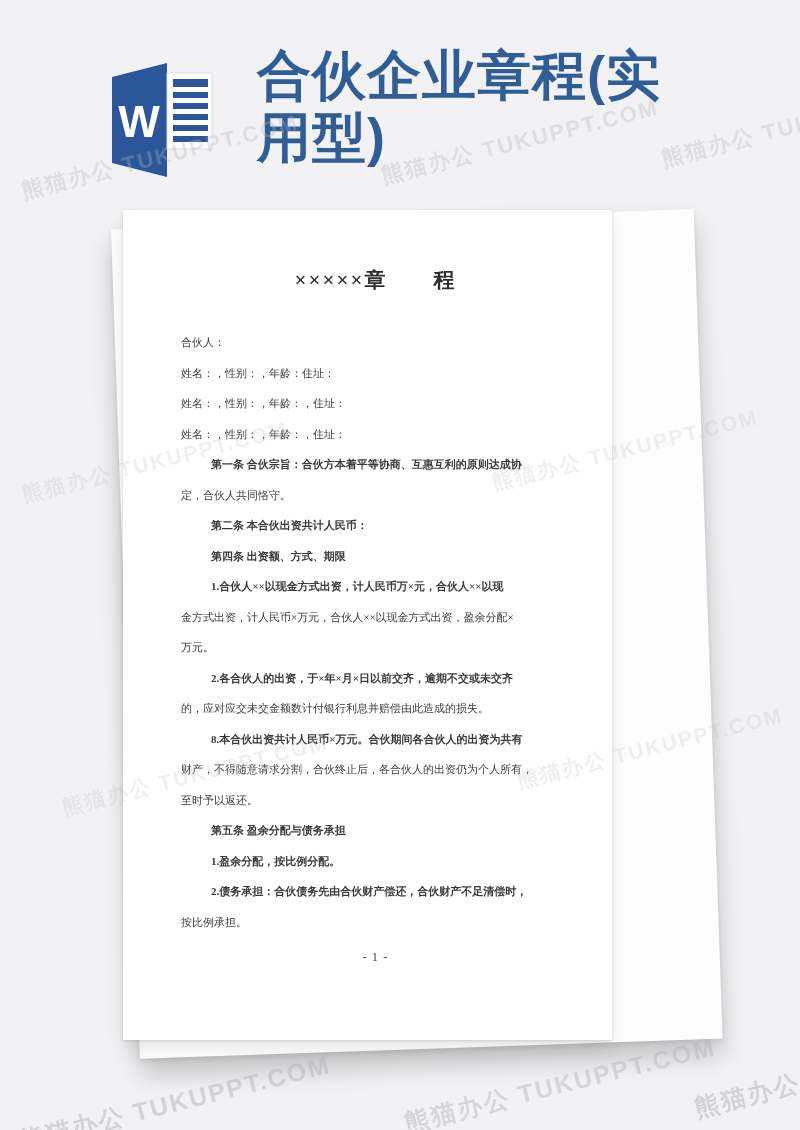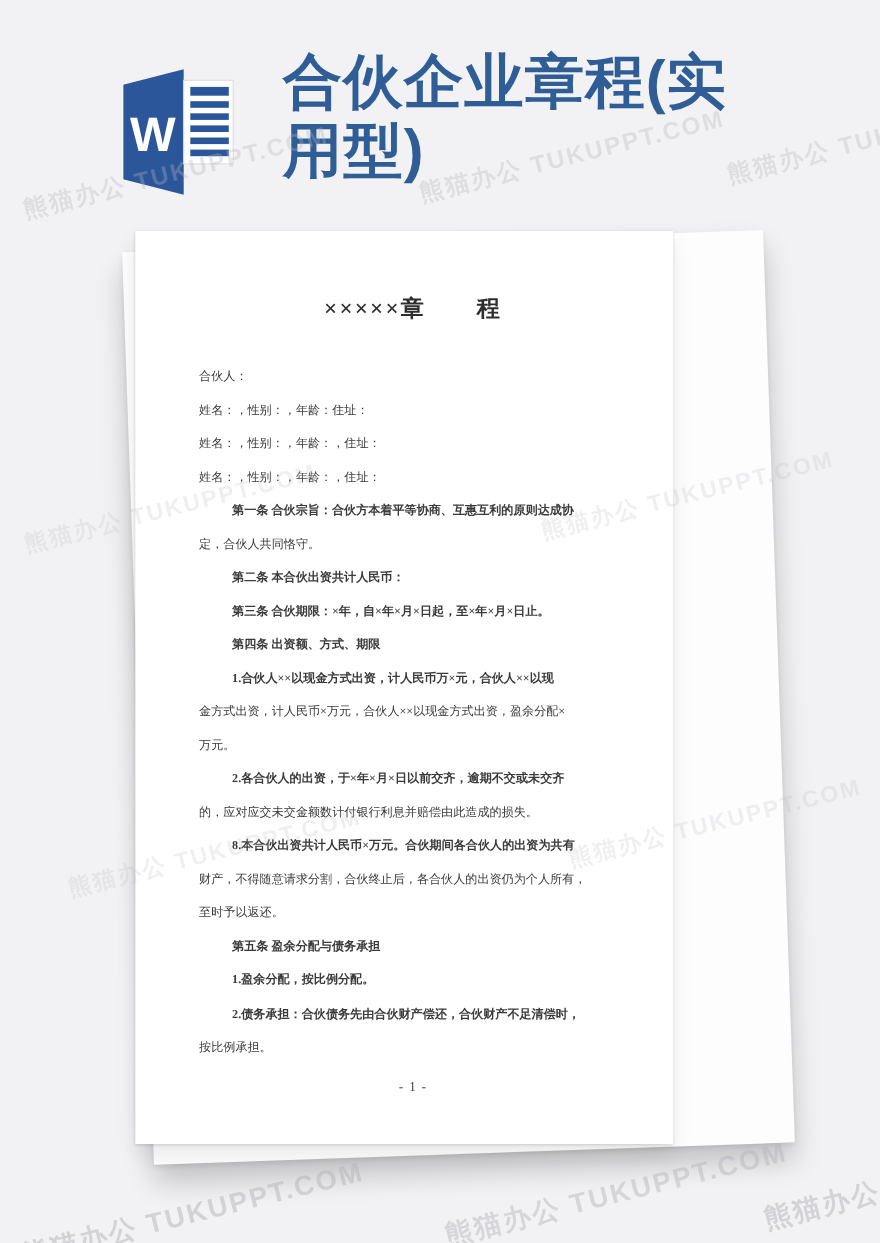--- a/index.html
+++ b/index.html
@@ -76,21 +76,20 @@
   <div class="paper">
     <h2 class="doc-title">×××××章　　程</h2>
     <div class="doc-body">
         <div class="doc-line">合伙人：</div>
         <div class="doc-line">姓名：，性别：，年龄：住址：</div>
         <div class="doc-line">姓名：，性别：，年龄：，住址：</div>
         <div class="doc-line">姓名：，性别：，年龄：，住址：</div>
         <div class="doc-line indent">第一条 合伙宗旨：合伙方本着平等协商、互惠互利的原则达成协</div>
         <div class="doc-line">定，合伙人共同恪守。</div>
         <div class="doc-line indent">第二条 本合伙出资共计人民币：</div>
-        <div class="doc-line indent">第三条 合伙期限：×年，自×年×月×日起，至×年×月×日止。</div>
         <div class="doc-line indent">第四条 出资额、方式、期限</div>
         <div class="doc-line indent">1.合伙人××以现金方式出资，计人民币万×元，合伙人××以现</div>
         <div class="doc-line">金方式出资，计人民币×万元，合伙人××以现金方式出资，盈余分配×</div>
         <div class="doc-line">万元。</div>
         <div class="doc-line indent">2.各合伙人的出资，于×年×月×日以前交齐，逾期不交或未交齐</div>
         <div class="doc-line">的，应对应交未交金额数计付银行利息并赔偿由此造成的损失。</div>
         <div class="doc-line indent">8.本合伙出资共计人民币×万元。合伙期间各合伙人的出资为共有</div>
         <div class="doc-line">财产，不得随意请求分割，合伙终止后，各合伙人的出资仍为个人所有，</div>
         <div class="doc-line">至时予以返还。</div>
         <div class="doc-line indent">第五条 盈余分配与债务承担</div>

